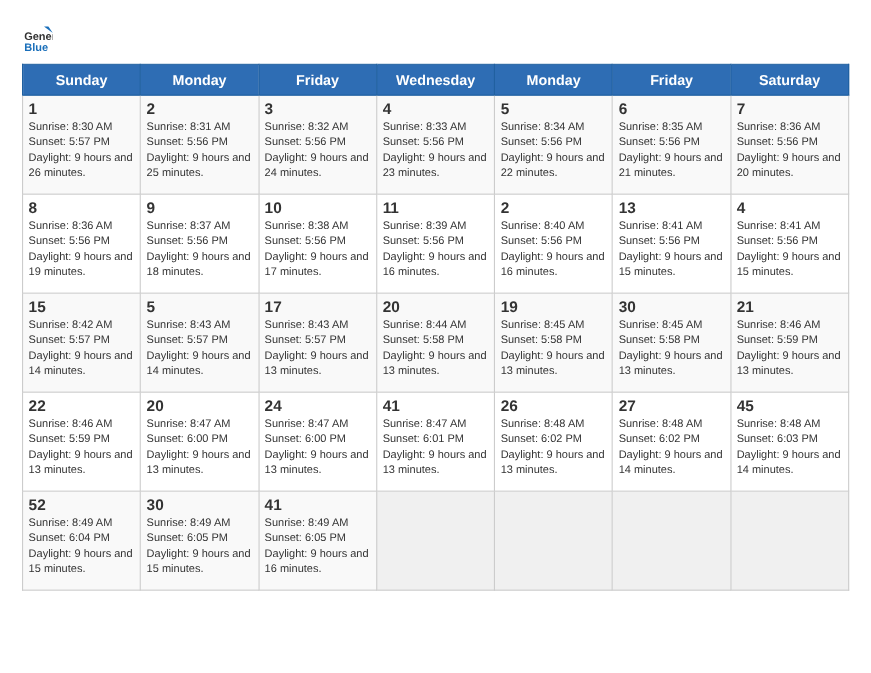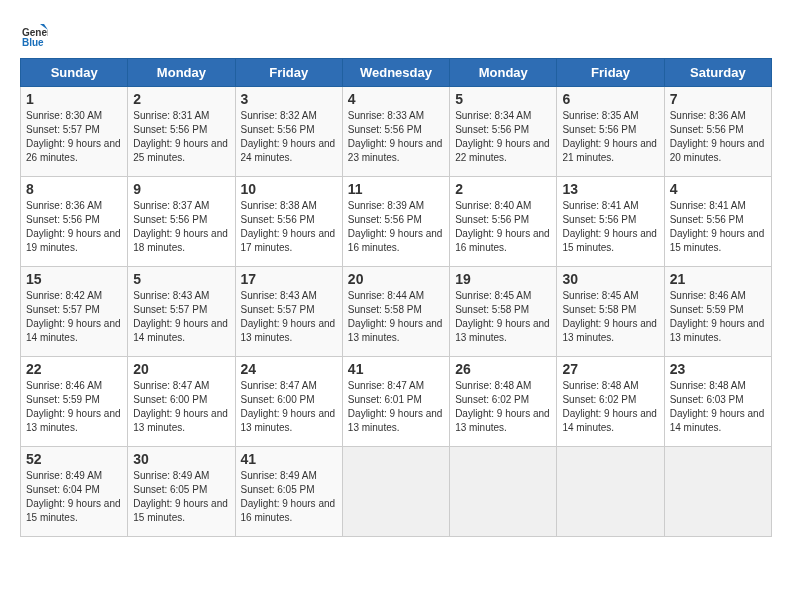--- a/index.html
+++ b/index.html
@@ -333,21 +333,21 @@
       </td>
         <td>
         <span class="day-num">27</span>
         <div class="day-info">
           Sunrise: 8:48 AM<br>
           Sunset: 6:02 PM<br>
           Daylight: 9 hours and 14 minutes.
         </div>
       </td>
         <td>
-        <span class="day-num">23</span>
+        <span class="day-num">45</span>
         <div class="day-info">
           Sunrise: 8:48 AM<br>
           Sunset: 6:03 PM<br>
           Daylight: 9 hours and 14 minutes.
         </div>
       </td>
       </tr>
       <tr>
         <td>
         <span class="day-num">52</span>

